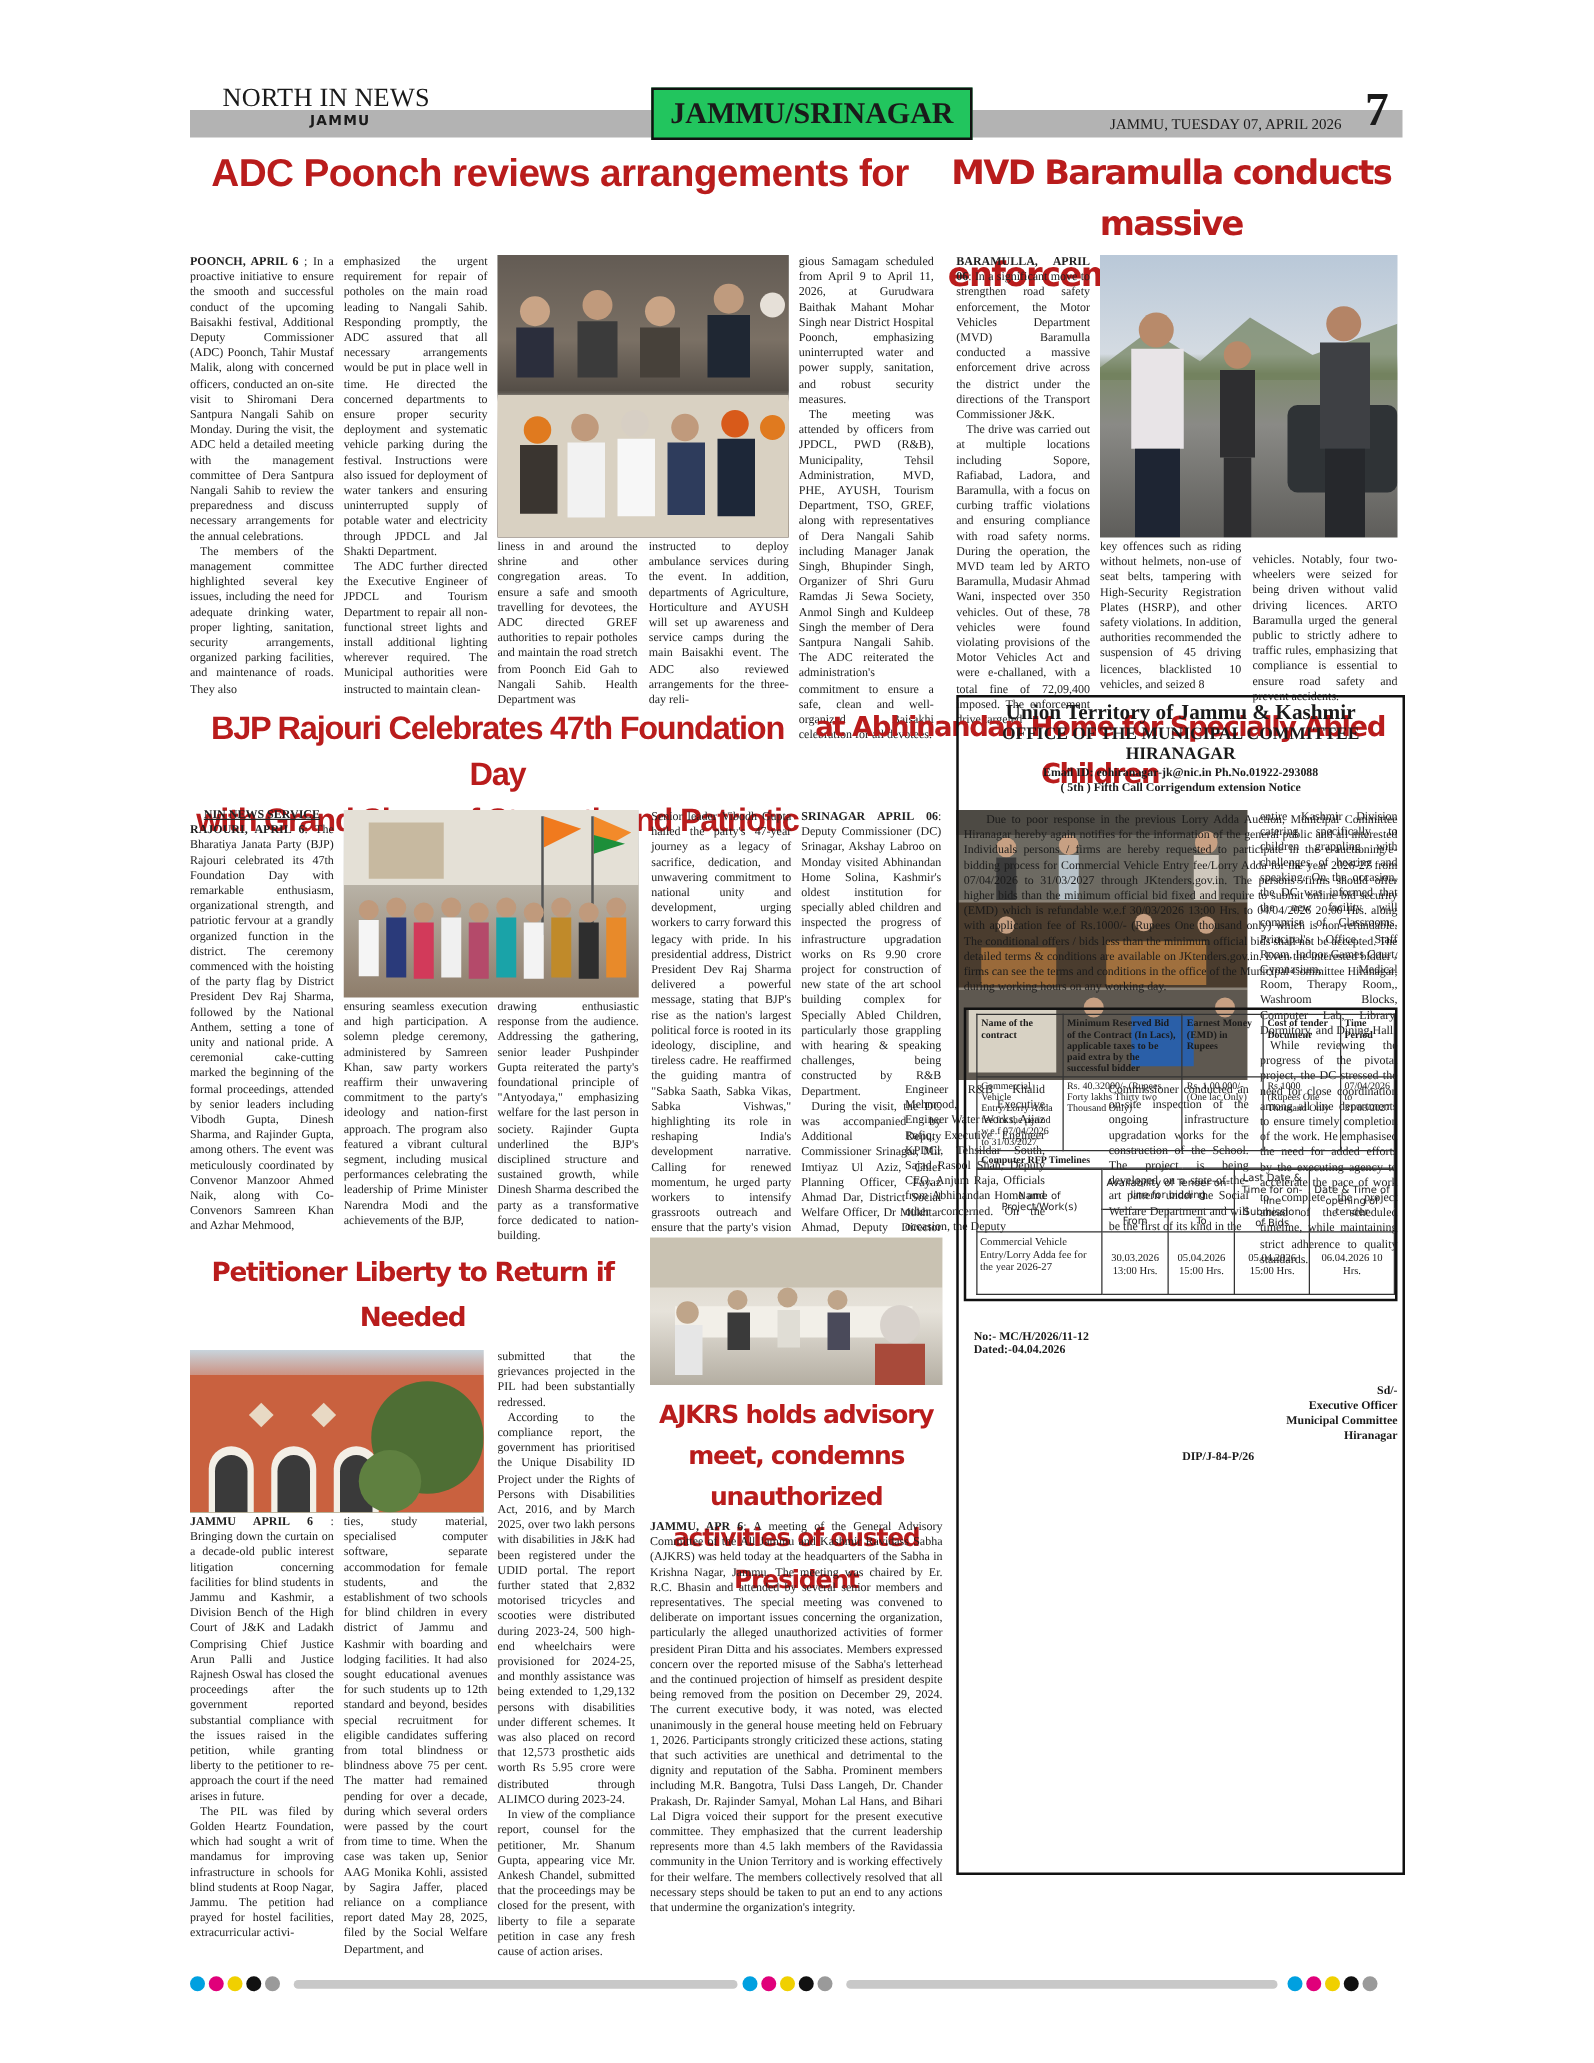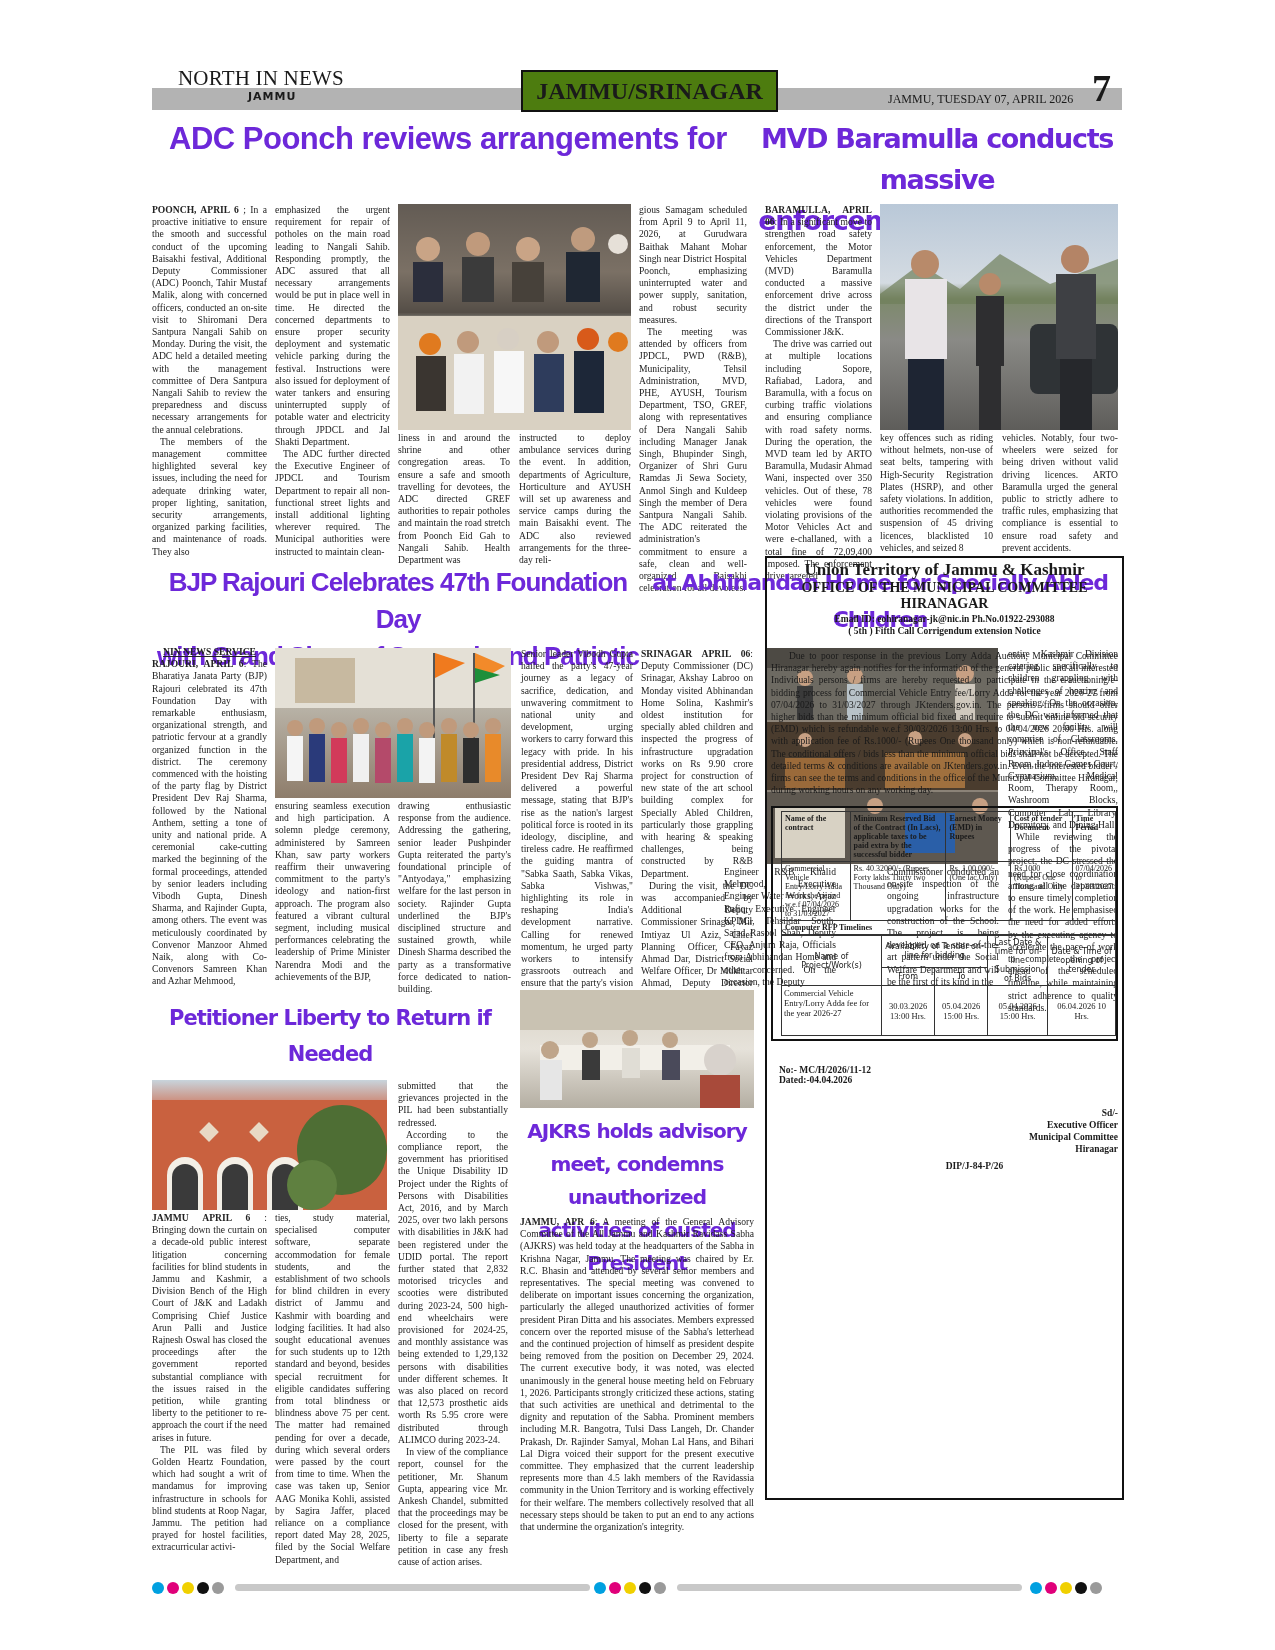--- a/index.html
+++ b/index.html
@@ -1,24 +1,24 @@
 <!DOCTYPE html>
 <html><head>
 <meta charset="utf-8">
 <style>
   html,body{margin:0;padding:0;background:#fff;}
   body{width:1275px;height:1650px;position:relative;overflow:hidden;font-family:"Liberation Serif",serif;color:#1a1a1a;}
   .abs{position:absolute;}
   .masthead-title{left:178px;top:66px;font-size:21px;font-family:"Liberation Serif",serif;letter-spacing:0.2px;}
   .masthead-bar{left:152px;top:88px;width:970px;height:22px;background:#b3b3b3;}
   .masthead-sub{left:248px;top:90px;font-size:11px;font-weight:bold;font-family:"DejaVu Sans",sans-serif;letter-spacing:1px;}
-  .section-box{left:521px;top:70px;width:253px;height:38px;border:2px solid #111;background:#4d7c0f;font-size:24px;font-weight:bold;text-align:center;line-height:38px;}
+  .section-box{left:521px;top:70px;width:253px;height:38px;border:2px solid #111;background:#22c55e;font-size:24px;font-weight:bold;text-align:center;line-height:38px;}
   .dateline{left:888px;top:92px;font-size:12px;font-family:"Liberation Serif",serif;}
   .pageno{left:1092px;top:66px;font-size:38px;font-weight:bold;}
-  .hl{font-family:"Liberation Sans",sans-serif;font-weight:bold;color:#6d28d9;text-align:center;letter-spacing:-0.5px;transform-origin:left top;}
+  .hl{font-family:"Liberation Sans",sans-serif;font-weight:bold;color:#b91c1c;text-align:center;letter-spacing:-0.5px;transform-origin:left top;}
   .col{font-size:9.6px;line-height:12.2px;text-align:justify;color:#222;}
   .col p{margin:0;text-indent:0;}
   .col p.ind{text-indent:8px;}
   .col b{font-weight:bold;}
   .photo{overflow:hidden;}
   .notice{left:765px;top:556px;width:355px;height:940px;border:2px solid #111;}
   .notice .t1{font-size:17px;font-weight:bold;text-align:center;margin-top:2px;}
   .notice .t2{font-size:14px;font-weight:bold;text-align:center;}
   .notice .t3{font-size:9.5px;font-weight:bold;text-align:center;margin-top:2px;}
   .notice .body{font-size:9.5px;line-height:12.2px;text-align:justify;padding:0 4px;margin-top:14px;}
@@ -107,21 +107,21 @@
       <rect x="96" y="92" width="28" height="70" fill="#2e2e30"></rect>
       <rect x="99" y="162" width="22" height="64" fill="#2e2e30"></rect>
     <circle cx="195" cy="55" r="14" fill="#b48466"></circle>
       <rect x="176" y="70" width="40" height="85" fill="#3e4044"></rect>
       <rect x="180" y="155" width="32" height="71" fill="#26282c"></rect>
   </svg>
 </div>
 <div class="abs col" style="left:880px;top:432px;width:113px;">
   <p>key offences such as riding without helmets, non-use of seat belts, tampering with High-Security Registration Plates (HSRP), and other safety violations. In addition, authorities recommended the suspension of 45 driving licences, blacklisted 10 vehicles, and seized 8</p>
 </div>
-<div class="abs col" style="left:1002px;top:432px;width:116px;">
+<div class="abs col" style="left:1002px;top:442px;width:116px;">
   <p>vehicles. Notably, four two-wheelers were seized for being driven without valid driving licences. ARTO Baramulla urged the general public to strictly adhere to traffic rules, emphasizing that compliance is essential to ensure road safety and prevent accidents.</p>
 </div>
 
 <div class="abs hl" style="left:148px;top:564px;width:500px;font-size:26px;line-height:37px;font-family:'Liberation Sans',sans-serif;letter-spacing:-1px;">
   <div>BJP Rajouri Celebrates 47th Foundation Day</div>
   <div>with Grand Show of Strength and Patriotic Zeal</div>
 </div>
 <div class="abs col" style="left:152px;top:646px;width:115px;">
   <p style="text-align:center;font-weight:bold;text-decoration:underline;">NIN NEWS SERVICE</p>
   <p><b>RAJOURI, APRIL 6</b><span>: The Bharatiya Janata Party (BJP) Rajouri celebrated its 47th Foundation Day with remarkable enthusiasm, organizational strength, and patriotic fervour at a grandly organized function in the district. The ceremony commenced with the hoisting of the party flag by District President Dev Raj Sharma, followed by the National Anthem, setting a tone of unity and national pride. A ceremonial cake-cutting marked the beginning of the formal proceedings, attended by senior leaders including Vibodh Gupta, Dinesh Sharma, and Rajinder Gupta, among others. The event was meticulously coordinated by Convenor Manzoor Ahmed Naik, along with Co-Convenors Samreen Khan and Azhar Mehmood,</span></p>

